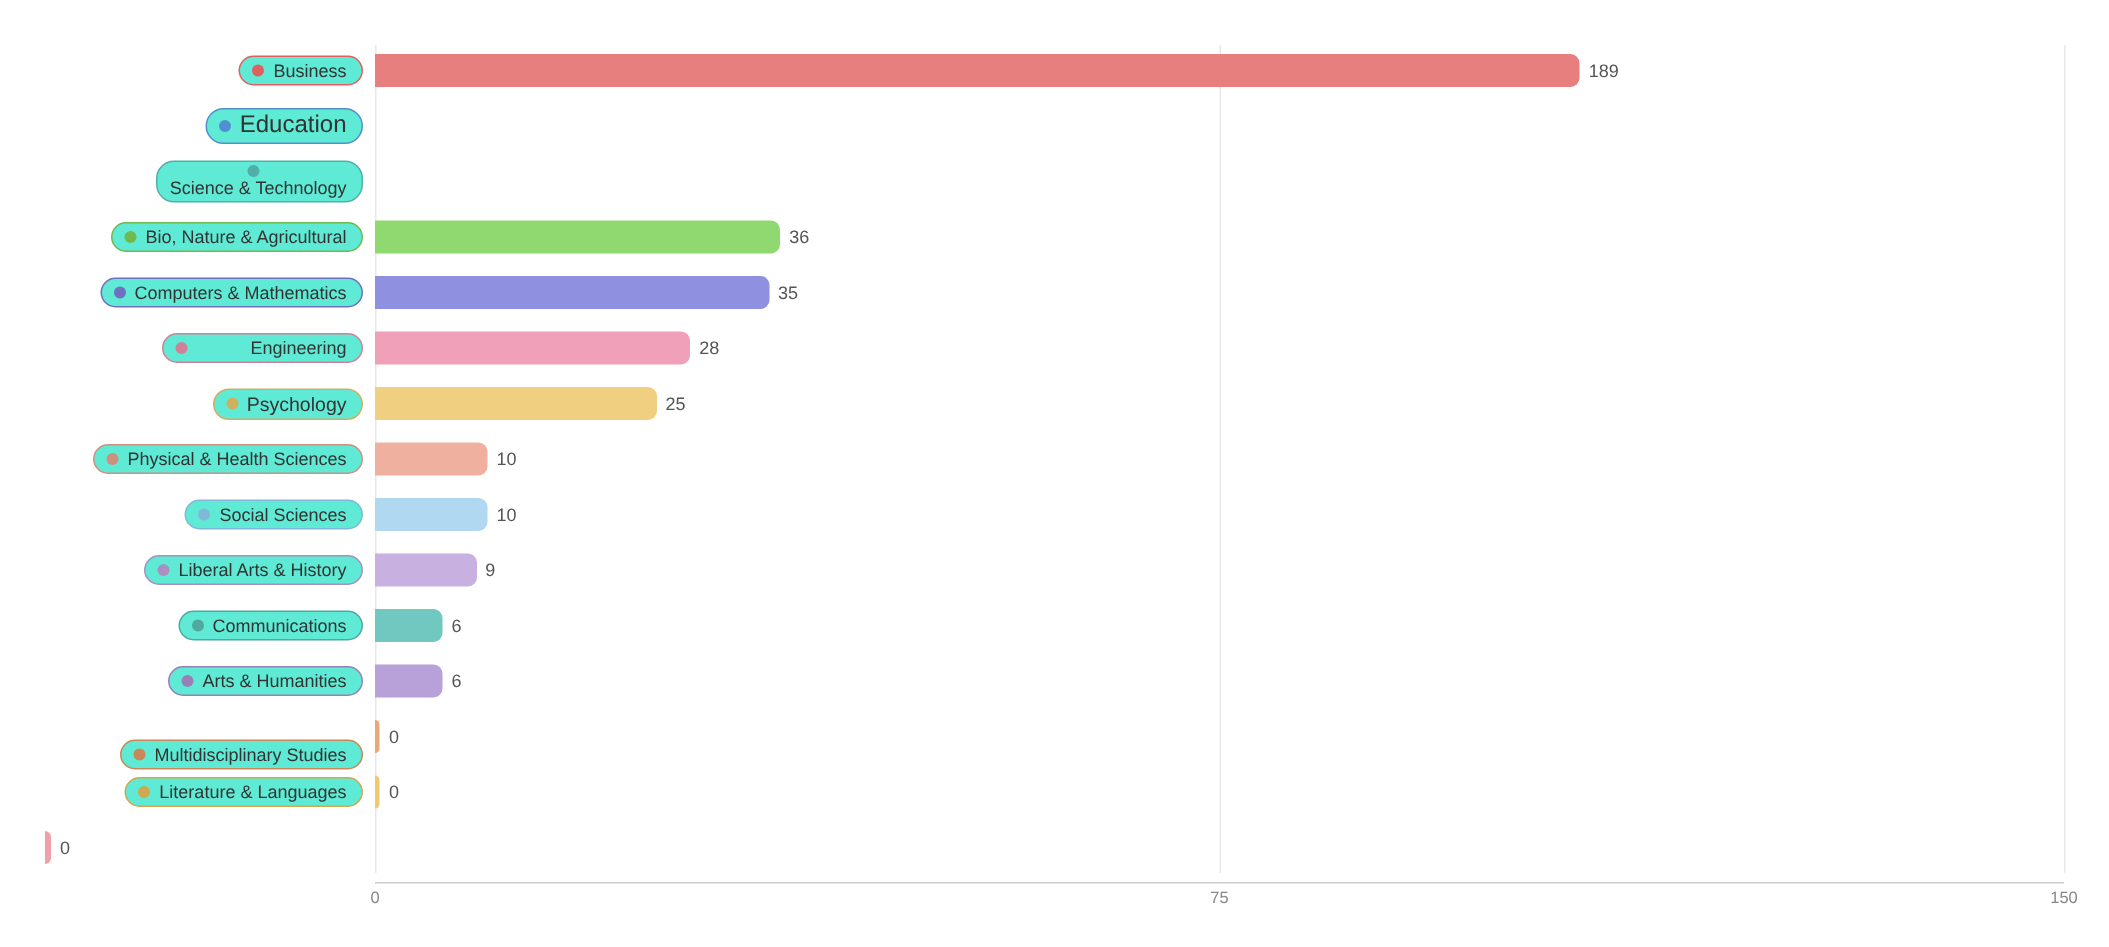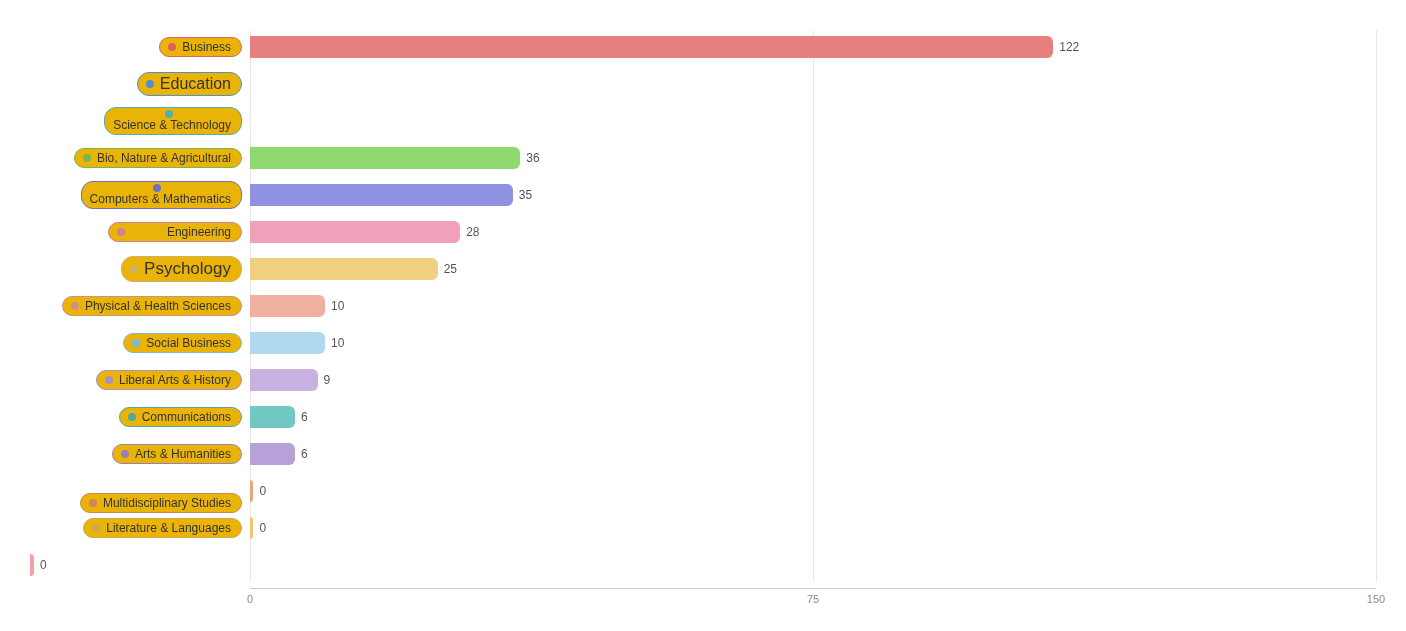--- a/index.html
+++ b/index.html
@@ -42,21 +42,21 @@
       justify-content: flex-end;
       padding-right: 8px;
     }
     .label-pill {
       display: inline-flex;
       align-items: center;
       border-radius: 12px;
       border: 1.5px solid;
       padding: 2px 10px 2px 8px;
       font-size: 12px;
-      background: #eab308;
+      background: #5eead4;
       white-space: nowrap;
     }
     .label-dot {
       width: 8px;
       height: 8px;
       border-radius: 50%;
       margin-right: 6px;
       flex-shrink: 0;
     }
     .bar-container {
@@ -120,21 +120,21 @@
       </div>
       <div class="bar-row">
         <div class="label-area">
           <div class="label-pill" style="border-color: rgb(224, 96, 96);">
             <div class="label-dot" style="background: rgb(224, 96, 96);"></div>
             <span style="font-size: 12px; color: rgb(51, 51, 51);">Business</span>
           </div>
         </div>
         <div class="bar-container">
           <div class="bar" style="width: 71.3333%; background: rgb(232, 127, 127);"></div>
-          <span class="bar-value">122</span>
+          <span class="bar-value">189</span>
         </div>
       </div>
       <div class="bar-row">
         <div class="label-area">
           <div class="label-pill" style="border-color: rgb(80, 144, 208);">
             <div class="label-dot" style="background: rgb(80, 144, 208);"></div>
             <span style="font-size: 16px; color: rgb(51, 51, 51);">Education</span>
           </div>
         </div>
       </div>
@@ -153,21 +153,21 @@
             <span style="font-size: 12px; color: rgb(51, 51, 51);">Bio, Nature &amp; Agricultural</span>
           </div>
         </div>
         <div class="bar-container">
           <div class="bar" style="width: 24%; background: rgb(144, 216, 112);"></div>
           <span class="bar-value">36</span>
         </div>
       </div>
       <div class="bar-row">
         <div class="label-area">
-          <div class="label-pill" style="border-color: rgb(112, 112, 192); flex-direction: column;">
+          <div class="label-pill" style="border-color: rgb(112, 112, 192);">
             <div class="label-dot" style="background: rgb(112, 112, 192);"></div>
             <span style="font-size: 12px; color: rgb(51, 51, 51);">Computers &amp; Mathematics</span>
           </div>
         </div>
         <div class="bar-container">
           <div class="bar" style="width: 23.3333%; background: rgb(144, 144, 224);"></div>
           <span class="bar-value">35</span>
         </div>
       </div>
       <div class="bar-row">
@@ -179,21 +179,21 @@
         </div>
         <div class="bar-container">
           <div class="bar" style="width: 18.6667%; background: rgb(240, 160, 184);"></div>
           <span class="bar-value">28</span>
         </div>
       </div>
       <div class="bar-row">
         <div class="label-area">
           <div class="label-pill" style="border-color: rgb(208, 176, 96);">
             <div class="label-dot" style="background: rgb(208, 176, 96);"></div>
-            <span style="font-size: 17px; color: rgb(51, 51, 51);">Psychology</span>
+            <span style="font-size: 13px; color: rgb(51, 51, 51);">Psychology</span>
           </div>
         </div>
         <div class="bar-container">
           <div class="bar" style="width: 16.6667%; background: rgb(240, 208, 128);"></div>
           <span class="bar-value">25</span>
         </div>
       </div>
       <div class="bar-row">
         <div class="label-area">
           <div class="label-pill" style="border-color: rgb(208, 144, 128);">
@@ -203,21 +203,21 @@
         </div>
         <div class="bar-container">
           <div class="bar" style="width: 6.66667%; background: rgb(240, 176, 160);"></div>
           <span class="bar-value">10</span>
         </div>
       </div>
       <div class="bar-row">
         <div class="label-area">
           <div class="label-pill" style="border-color: rgb(128, 184, 216);">
             <div class="label-dot" style="background: rgb(128, 184, 216);"></div>
-            <span style="font-size: 12px; color: rgb(51, 51, 51);">Social Business</span>
+            <span style="font-size: 12px; color: rgb(51, 51, 51);">Social Sciences</span>
           </div>
         </div>
         <div class="bar-container">
           <div class="bar" style="width: 6.66667%; background: rgb(176, 216, 240);"></div>
           <span class="bar-value">10</span>
         </div>
       </div>
       <div class="bar-row">
         <div class="label-area">
           <div class="label-pill" style="border-color: rgb(168, 144, 192);">

